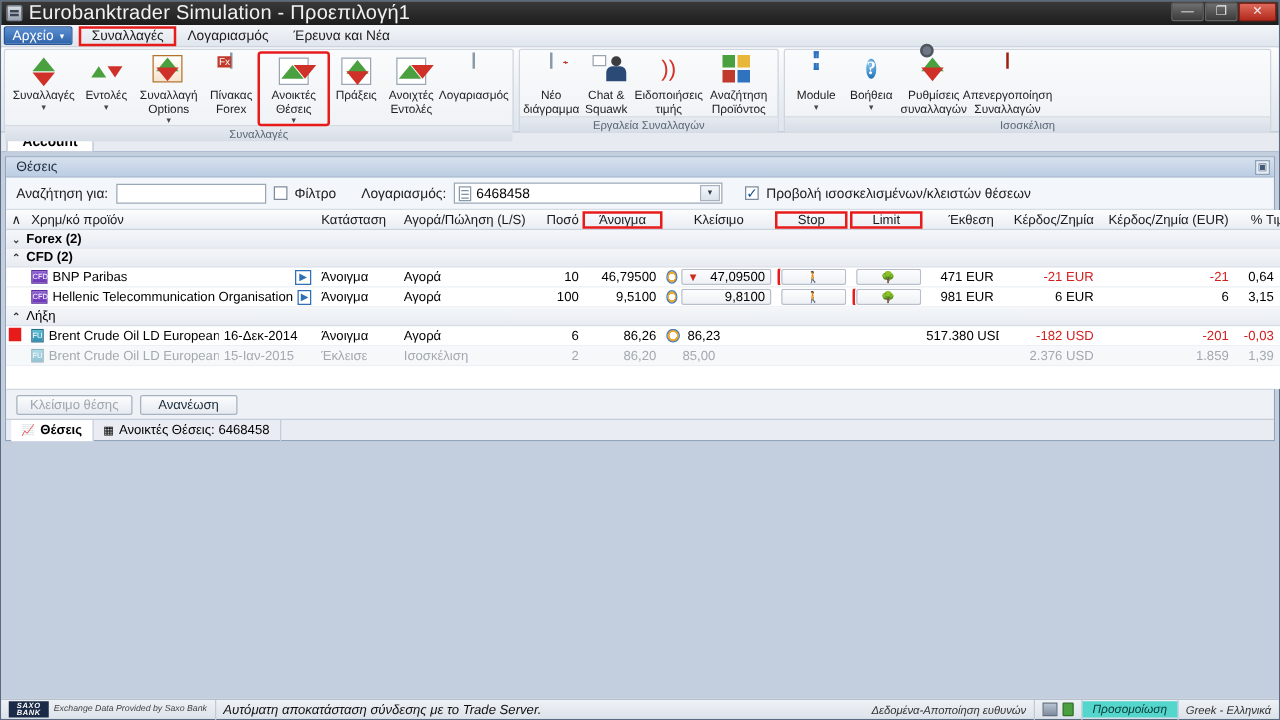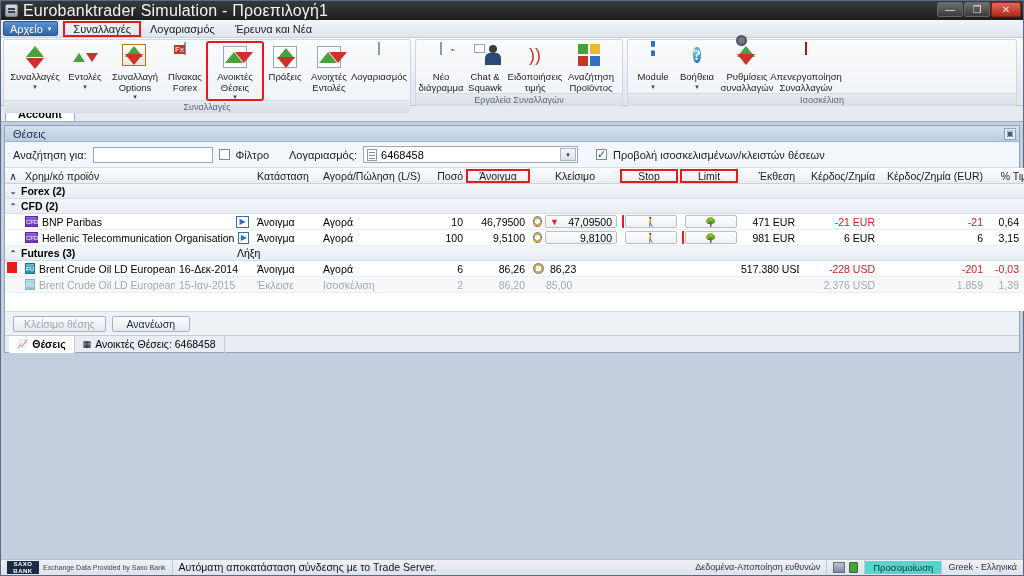--- a/index.html
+++ b/index.html
@@ -285,23 +285,23 @@
   }
   .ptab{
     height:17px;padding:0 8px;display:flex;align-items:center;gap:4px;
     font-size:10.5px;border-right:1px solid #c4ccd7;
   }
   .ptab.active{ background:#fff;font-weight:bold; }
   .ptab .ico{ font-size:9px; }
 
   
   .statusbar{
-    flex:0 0 16px;height:16px;display:flex;align-items:flex-end;
+    flex:0 0 16px;height:16px;display:flex;align-items:center;
     background:linear-gradient(#eef1f5,#dde3eb);
-    border-top:1px solid #b7c1ce; font-size:9px; color:#333;
+    border-top:1px solid #b7c1ce; font-size:9px; color:#333;font-style:italic;
   }
   .statusbar .seg{ padding:0 6px; border-right:1px solid #c2cad6; height:16px;
                    display:flex;align-items:center;gap:4px; }
   .statusbar .seg.grow{ flex:1 1 auto; border-right:none; font-size:10.5px; color:#111; }
   .saxo{
     width:32px;height:13px;background:#1b2a46;color:#fff;font-size:6px;line-height:6.5px;
     text-align:center;font-weight:bold;letter-spacing:0.5px;padding-top:0.5px;
   }
   .sim-badge{ background:#54d6cc; color:#083a36; padding:0 8px; height:13px;
               display:flex;align-items:center;font-size:9.5px; }
@@ -590,21 +590,20 @@
             </div>
             <div class="cell r-right" style="width:62px">981 EUR</div>
             <div class="cell r-right" style="width:80px">6 EUR</div>
             <div class="cell r-right" style="width:108px">6</div>
             <div class="cell r-right" style="width:36px">3,15</div>
             <div class="cell playarrow" style="width:14px">▶</div>
           </div>
 
           <div class="grouprow">
             <span class="tw">⌃</span>
-            <span style="width:216px">Futures  (3)</span>
             <span style="font-weight:normal">Λήξη</span>
           </div>
 
           <div class="rowline">
             <div class="cell" style="width:16px;padding:0 2px">
               <span class="rowflag"></span>
             </div>
             <div class="cell" style="width:154px;display:flex;align-items:center;gap:4px">
               <span class="instr-ico fu">FU</span>
               <span style="flex:1">Brent Crude Oil LD European - Jan 2015</span>
@@ -614,21 +613,21 @@
             <div class="cell" style="width:66px">Άνοιγμα</div>
             <div class="cell" style="width:106px">Αγορά</div>
             <div class="cell r-right" style="width:42px">6</div>
             <div class="cell r-right" style="width:62px">86,26</div>
             <div class="cell" style="width:92px;display:flex;align-items:center;gap:6px">
               <span class="clock-ico"></span>
               <span>86,23</span>
             </div>
             <div class="cell" style="width:116px"></div>
             <div class="cell r-right" style="width:62px">517.380 USD</div>
-            <div class="cell r-right red" style="width:80px">-228 USD</div>
+            <div class="cell r-right red" style="width:80px">-182 USD</div>
             <div class="cell r-right red" style="width:108px">-201</div>
             <div class="cell r-right red" style="width:36px">-0,03</div>
             <div class="cell playarrow" style="width:14px">▶</div>
           </div>
 
           <div class="rowline closedrow">
             <div class="cell" style="width:16px"></div>
             <div class="cell" style="width:154px;display:flex;align-items:center;gap:4px">
               <span class="instr-ico fu" style="opacity:.5">FU</span>
               <span style="flex:1">Brent Crude Oil LD European - Feb 2015</span>

